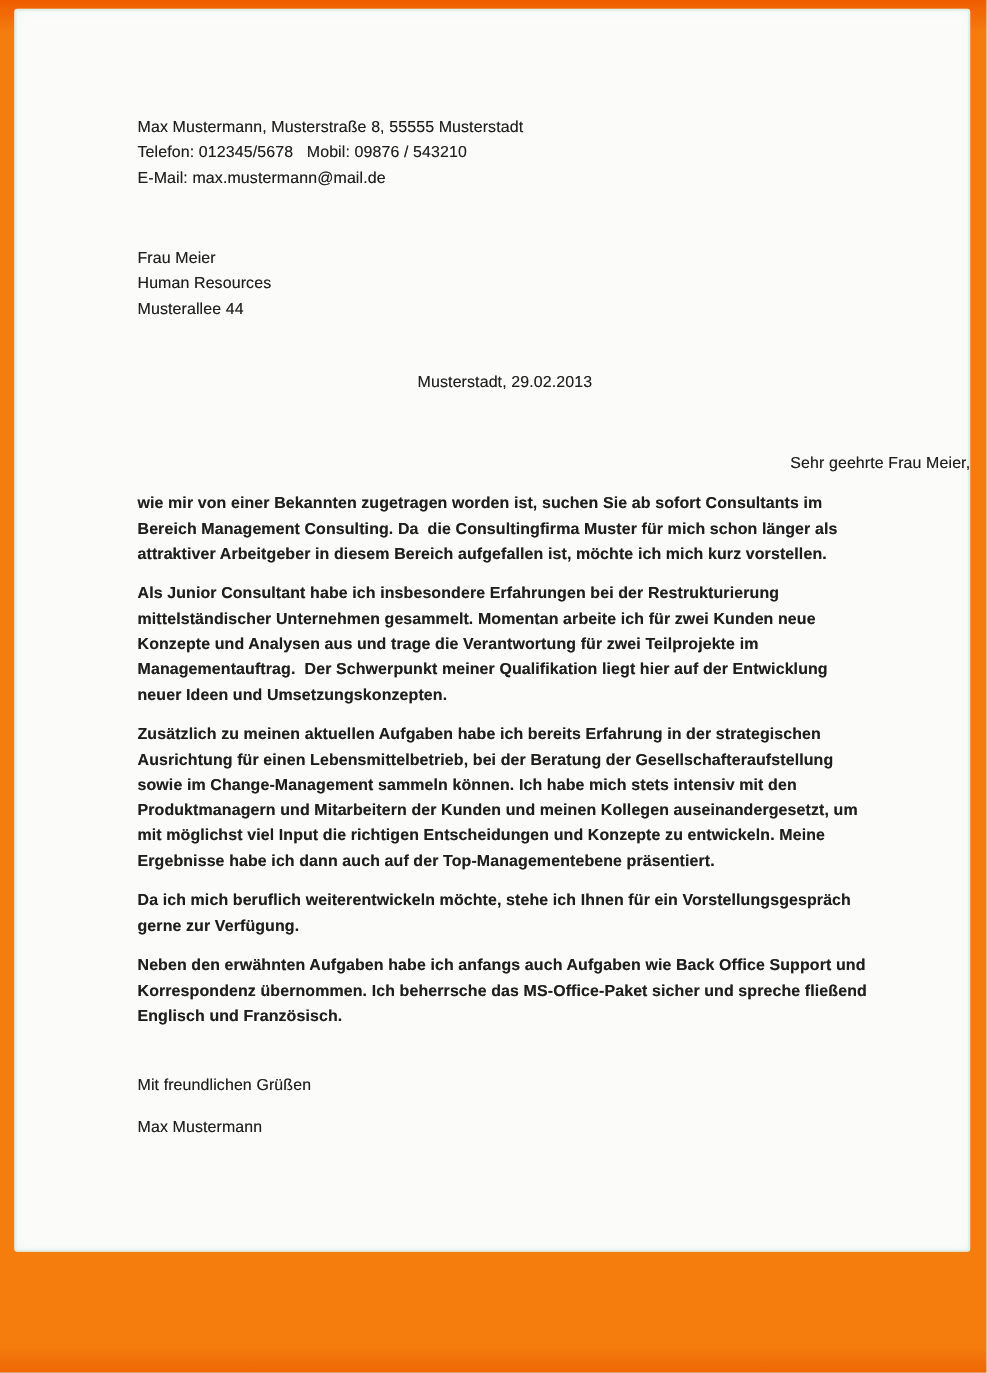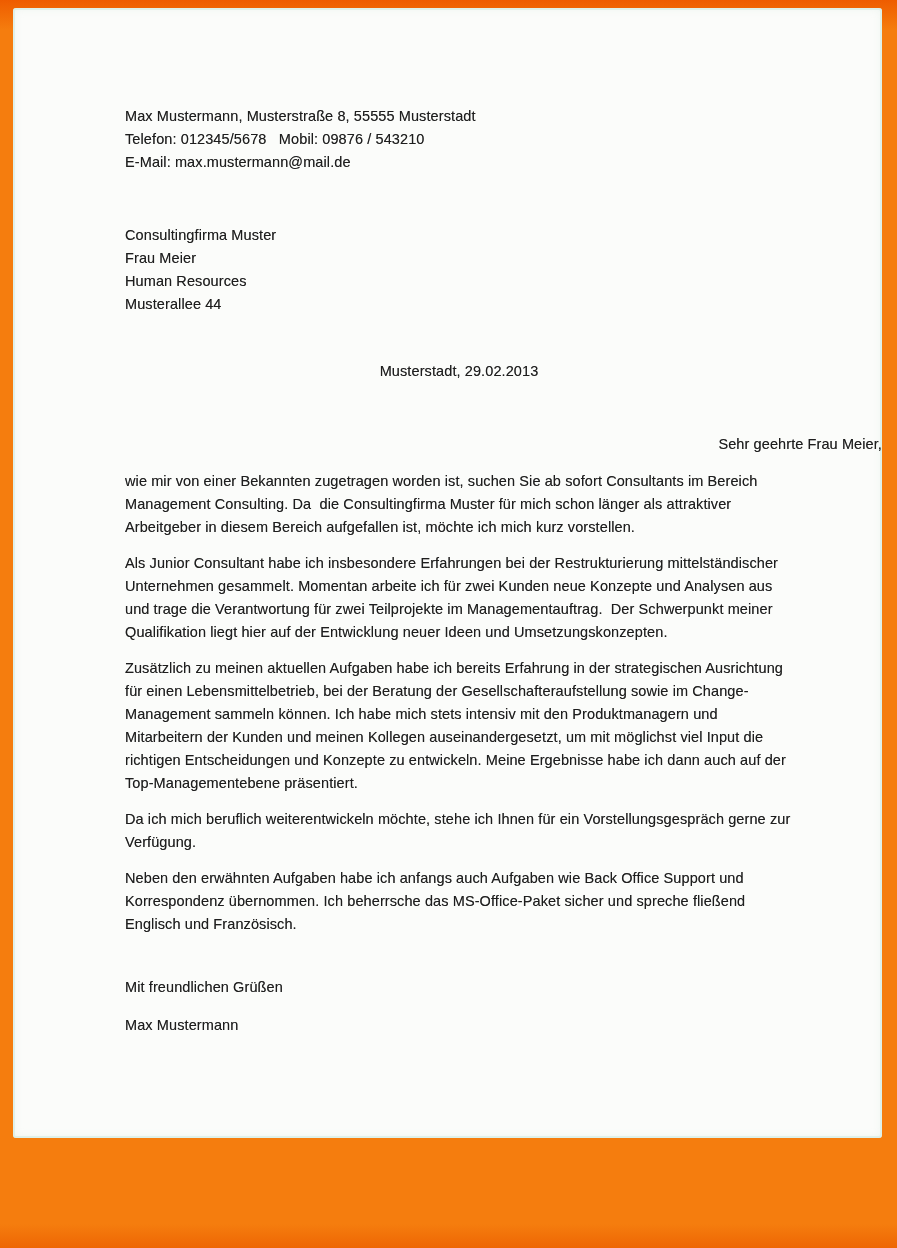--- a/index.html
+++ b/index.html
@@ -39,39 +39,38 @@
   .sender { margin-bottom: 50px; }
   .recipient { margin-bottom: 44px; }
   .dateline {
     width: 668px;
     text-align: center;
     padding-right: 14px;
     margin-bottom: 50px;
   }
   .subject { font-weight: bold; margin-bottom: 14px; width: 668px; }
   .salutation { margin-bottom: 14px; text-align: right; }
-  .para { width: 668px; margin: 0 0 13px 0; }
+  .para { width: 668px; margin: 0 0 13px 0; font-weight: bold; }
   .closing { margin-top: 40px; }
   .signature { margin-top: 15px; }
 </style>
 </head>
 <body>
 
 <div class="screen">
   <div class="paper">
     <div class="content">
 
       <div class="sender">
         <div class="line">Max Mustermann, Musterstraße 8, 55555 Musterstadt</div>
         <div class="line">Telefon: 012345/5678   Mobil: 09876 / 543210</div>
         <div class="line">E-Mail: max.mustermann@mail.de</div>
       </div>
 
       <div class="recipient">
-        <div class="line">Consultingfirma Muster</div>
         <div class="line">Frau Meier</div>
         <div class="line">Human Resources</div>
         <div class="line">Musterallee 44</div>
       </div>
 
       <div class="dateline">Musterstadt, 29.02.2013</div>
 
 
       <div class="salutation">Sehr geehrte Frau Meier,</div>
 

